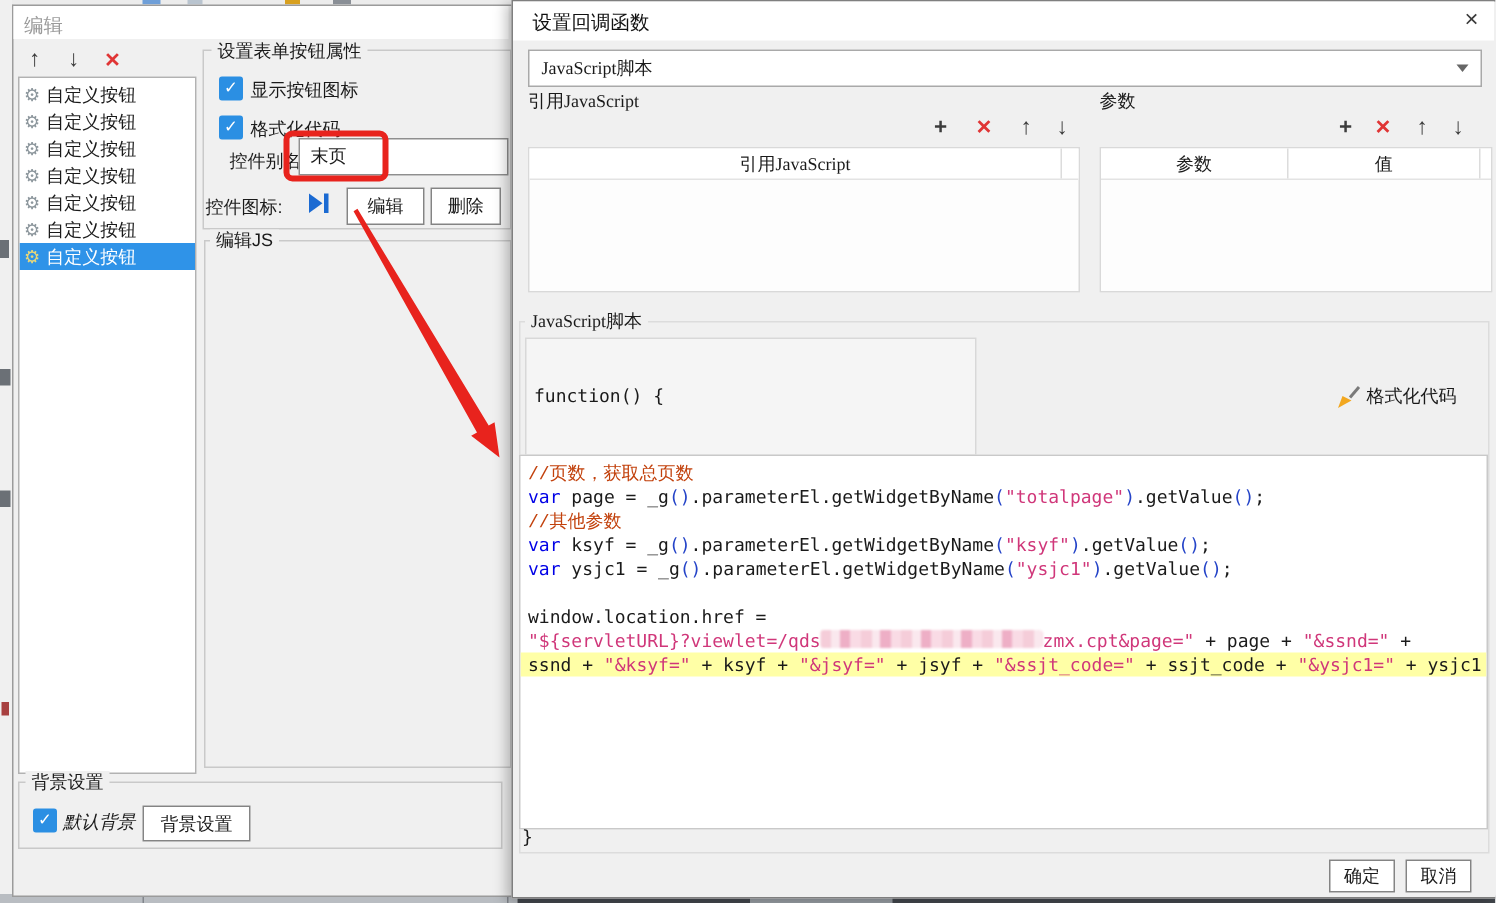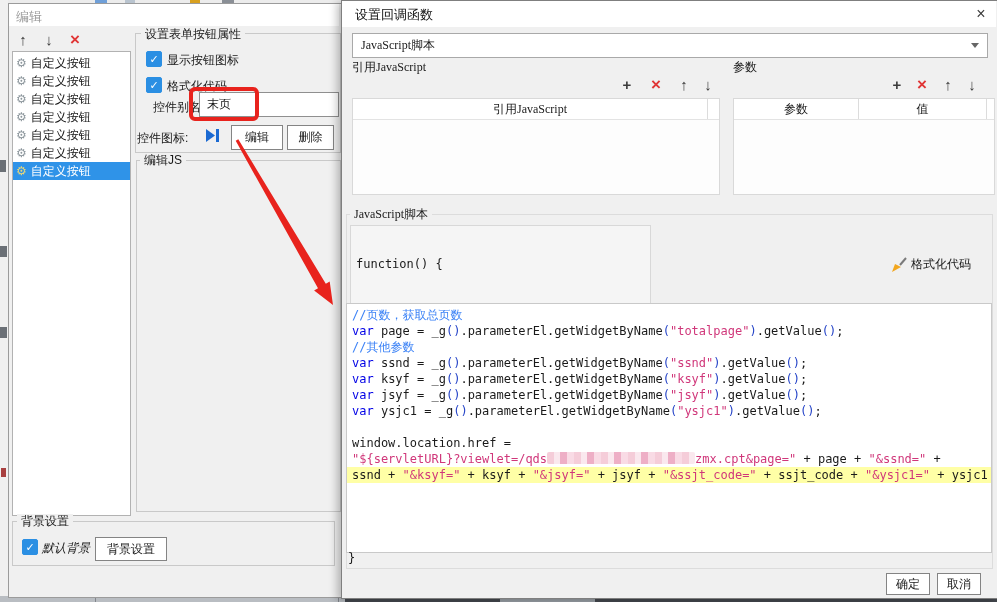--- a/index.html
+++ b/index.html
@@ -41,21 +41,21 @@
   .tbl{position:absolute;background:#fdfdfd;border:1px solid #d9d9d9;}
   .tbl-head{height:20px;background:#fff;border-bottom:1px solid #e3e3e3;display:flex;}
   .tbl-cell{display:flex;align-items:center;justify-content:center;font-size:12px;border-right:1px solid #dcdcdc;}
   
   .codebox{position:absolute;background:#fff;border:1px solid #c9c9c9;overflow:hidden;
            font-family:"DejaVu Sans Mono",monospace;font-size:12px;padding:3px 0 0 5px;}
   .code-line{height:16px;line-height:16px;white-space:pre;}
   .code-line.hl{background:#ffffa6;margin-left:-5px;padding-left:5px;}
   .kw{color:#0000e6;}
   .st{color:#d0377a;}
-  .cm{color:#3b82f6;}
+  .cm{color:#c2410c;font-family:Liberation Mono, monospace;}
   .pr{color:#2544c8;}
   .blur{display:inline-block;width:148px;height:12px;vertical-align:-1px;border-radius:2px;
         background:repeating-linear-gradient(90deg,#f5cdd9 0 7px,#fae8ee 7px 13px,#eeafc6 13px 20px,#f9dbe5 20px 27px);
         filter:blur(0.7px);}
   .funcbox{position:absolute;background:#f5f5f5;border:1px solid #d8d8d8;}
   
   .annot-rect{position:absolute;border:4px solid #e8231d;border-radius:6px;z-index:60;pointer-events:none;}
   svg.overlay{position:absolute;left:0;top:0;z-index:70;pointer-events:none;}
   .decor{position:absolute;}
 </style>
@@ -203,23 +203,21 @@
         <polygon points="2,16 5,8 11,11" fill="#f2a71f"></polygon>
       </svg>
     </span>
     <span>格式化代码</span>
   </div>
 
   <div class="codebox" style="left:346px;top:303px;width:639px;height:245px;">
       <div class="code-line"><span class="cm">//页数，获取总页数</span></div>
       <div class="code-line"><span class="kw">var</span> page = _g<span class="pr">(</span><span class="pr">)</span>.parameterEl.getWidgetByName<span class="pr">(</span><span class="st">"totalpage"</span><span class="pr">)</span>.getValue<span class="pr">(</span><span class="pr">)</span>;</div>
       <div class="code-line"><span class="cm">//其他参数</span></div>
-      <div class="code-line"><span class="kw">var</span> ssnd = _g<span class="pr">(</span><span class="pr">)</span>.parameterEl.getWidgetByName<span class="pr">(</span><span class="st">"ssnd"</span><span class="pr">)</span>.getValue<span class="pr">(</span><span class="pr">)</span>;</div>
       <div class="code-line"><span class="kw">var</span> ksyf = _g<span class="pr">(</span><span class="pr">)</span>.parameterEl.getWidgetByName<span class="pr">(</span><span class="st">"ksyf"</span><span class="pr">)</span>.getValue<span class="pr">(</span><span class="pr">)</span>;</div>
-      <div class="code-line"><span class="kw">var</span> jsyf = _g<span class="pr">(</span><span class="pr">)</span>.parameterEl.getWidgetByName<span class="pr">(</span><span class="st">"jsyf"</span><span class="pr">)</span>.getValue<span class="pr">(</span><span class="pr">)</span>;</div>
       <div class="code-line"><span class="kw">var</span> ysjc1 = _g<span class="pr">(</span><span class="pr">)</span>.parameterEl.getWidgetByName<span class="pr">(</span><span class="st">"ysjc1"</span><span class="pr">)</span>.getValue<span class="pr">(</span><span class="pr">)</span>;</div>
       <div class="code-line"></div>
       <div class="code-line">window.location.href =</div>
       <div class="code-line"><span class="st">"${servletURL}?viewlet=/qds<span class="blur"></span>zmx.cpt&amp;page="</span> + page + <span class="st">"&amp;ssnd="</span> +</div>
       <div class="code-line hl">ssnd + <span class="st">"&amp;ksyf="</span> + ksyf + <span class="st">"&amp;jsyf="</span> + jsyf + <span class="st">"&amp;ssjt_code="</span> + ssjt_code + <span class="st">"&amp;ysjc1="</span> + ysjc1</div>
     </div>
   <div class="abs mono" style="left:348px;top:551px;">}</div>
 
   <div class="btn" style="left:886px;top:573px;width:42px;height:20px;">确定</div>
   <div class="btn" style="left:937px;top:573px;width:42px;height:20px;">取消</div>

